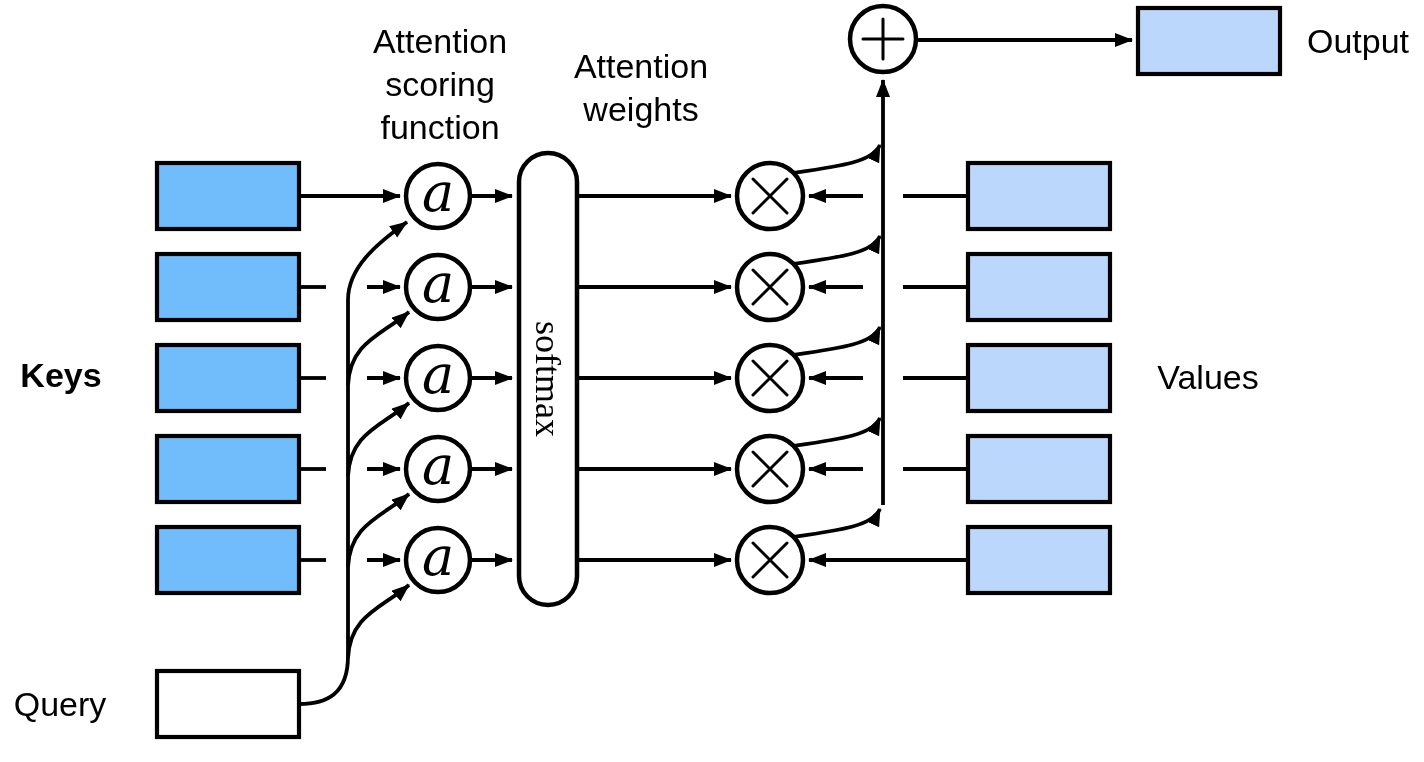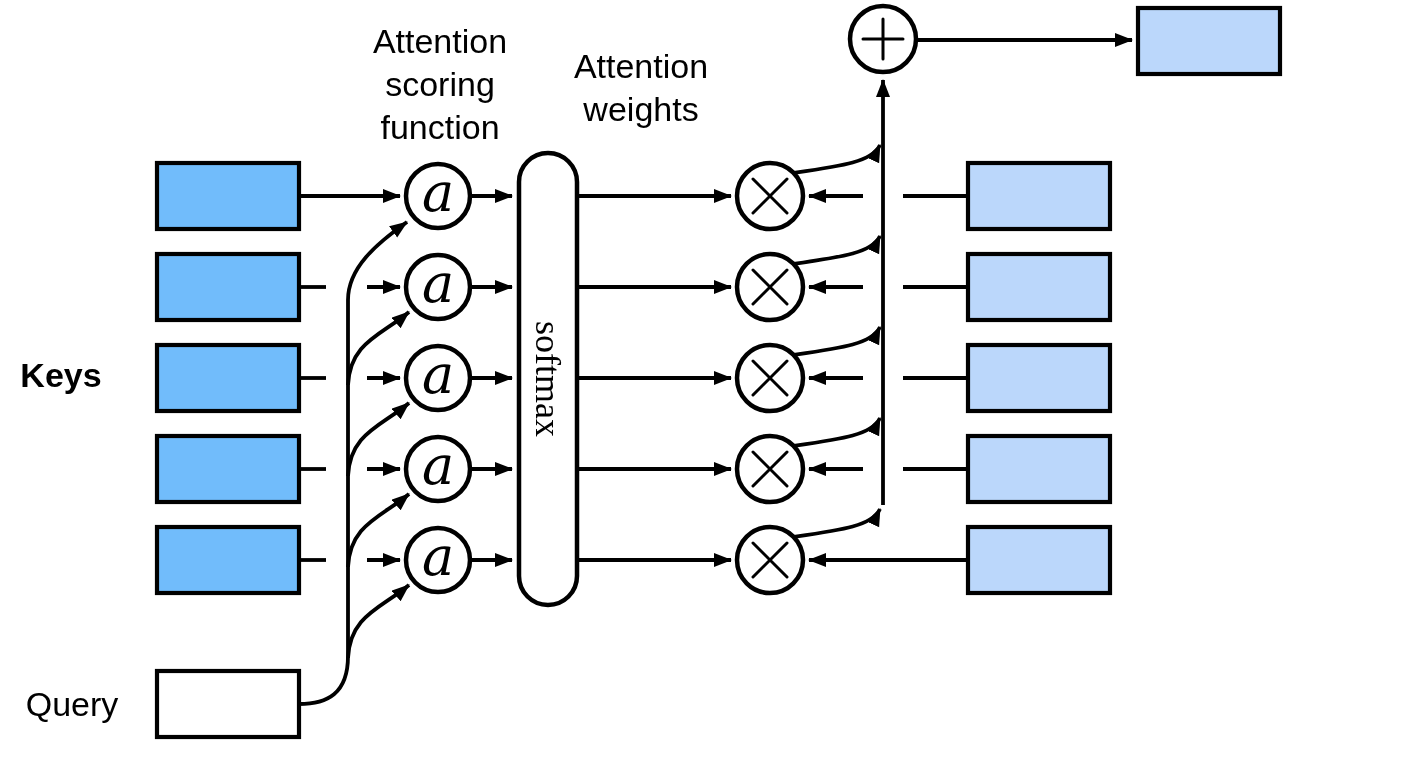--- a/index.html
+++ b/index.html
@@ -150,20 +150,22 @@
 
     <g>
       <circle class="node" cx="883" cy="39" r="33"></circle>
       <g class="op">
           <path d="M863,39 H903 M883,19 V59"></path>
         </g>
     </g>
   </svg>
 
   <div class="lbl cc" style="left:61px;top:375px;font-weight:bold;">Keys</div>
-  <div class="lbl cc" style="left:72px;top:704px;">Query</div>
+  <div class="lbl cc" style="left:60px;top:704px;">Query</div>
+  <div class="lbl cc" style="left:1208px;top:377px;">Values</div>
+  <div class="lbl cc" style="left:1358px;top:41px;">Output</div>
   <div class="lbl tc" style="left:440px;top:20px;">Attention
 scoring
 function</div>
   <div class="lbl tc" style="left:641px;top:45px;">Attention
 weights</div>
 
 </div>
 
 </body></html>

